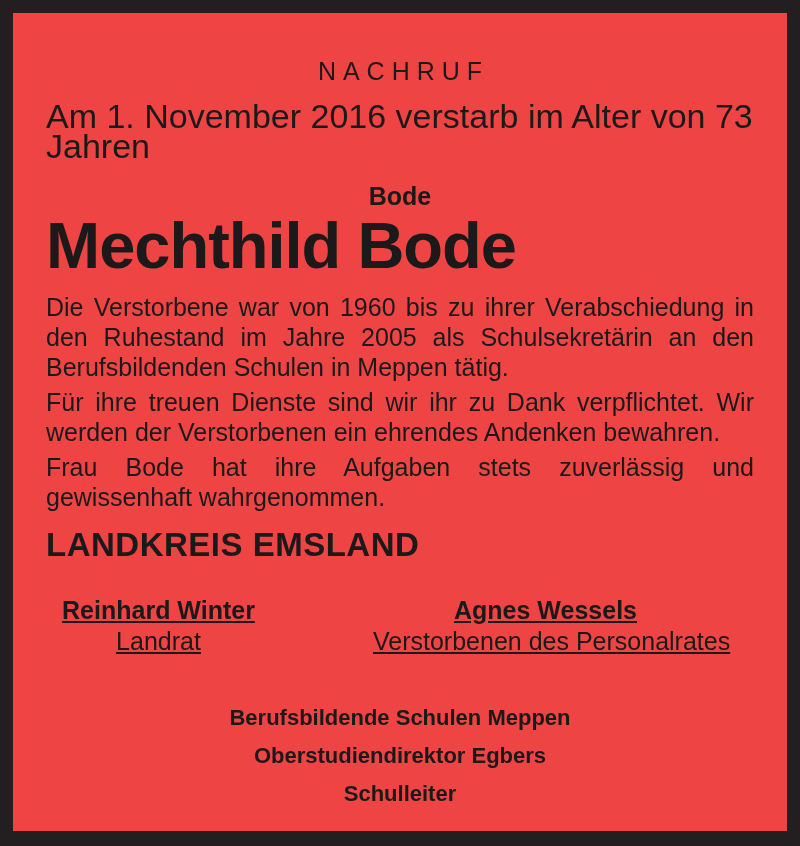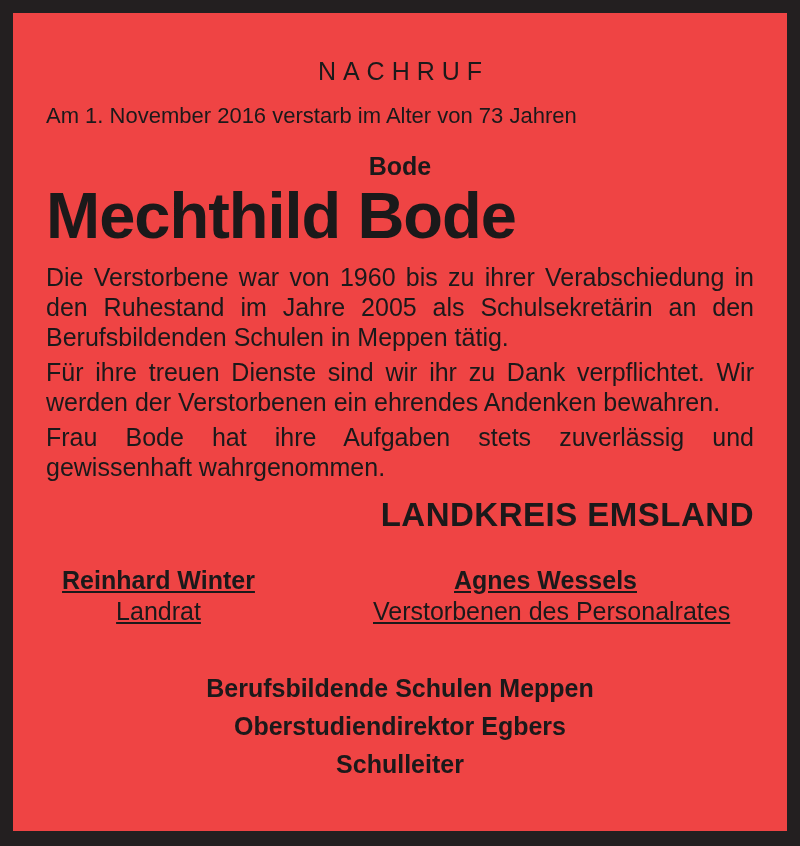--- a/index.html
+++ b/index.html
@@ -32,21 +32,21 @@
   .nachruf-heading {
     text-align: center;
     font-size: 25px;
     line-height: 26px;
     letter-spacing: 7px;
     padding-left: 7px; 
     font-weight: 400;
   }
   .date-line {
     margin-top: 17px;
-    font-size: 22px;
+    font-size: 34px;
     line-height: 30px;
     text-align: left;
   }
   .salutation {
     margin-top: 21px;
     text-align: center;
     font-weight: bold;
     font-size: 25px;
     line-height: 29px;
   }
@@ -65,21 +65,21 @@
     margin: 0;
   }
   .body-copy .para:first-child {
     margin-top: 13px;
   }
   .body-copy .para + .para {
     margin-top: 5px;
   }
   .organization {
     margin-top: 14px;
-    text-align: right;
+    text-align: left;
     font-weight: bold;
     font-size: 33px;
     line-height: 38px;
     letter-spacing: 0.5px;
   }
   .signatures {
     display: flex;
     margin-top: 31px;
   }
   .sig {
@@ -89,21 +89,21 @@
     text-decoration: underline;
   }
   .sig-left  { width: 225px; }
   .sig-right { width: 345px; margin-left: 102px; }
   .sig-name  { font-weight: bold; white-space: nowrap; }
   .sig-role  { font-weight: 400; white-space: nowrap; }
   .footer-block {
     margin-top: 42px;
     text-align: center;
     font-weight: bold;
-    font-size: 25px;
+    font-size: 22px;
     line-height: 38px;
   }
   .footer-line { white-space: nowrap; }
 </style>
 </head>
 <body>
 
 <div class="frame">
   <div class="card">
 

